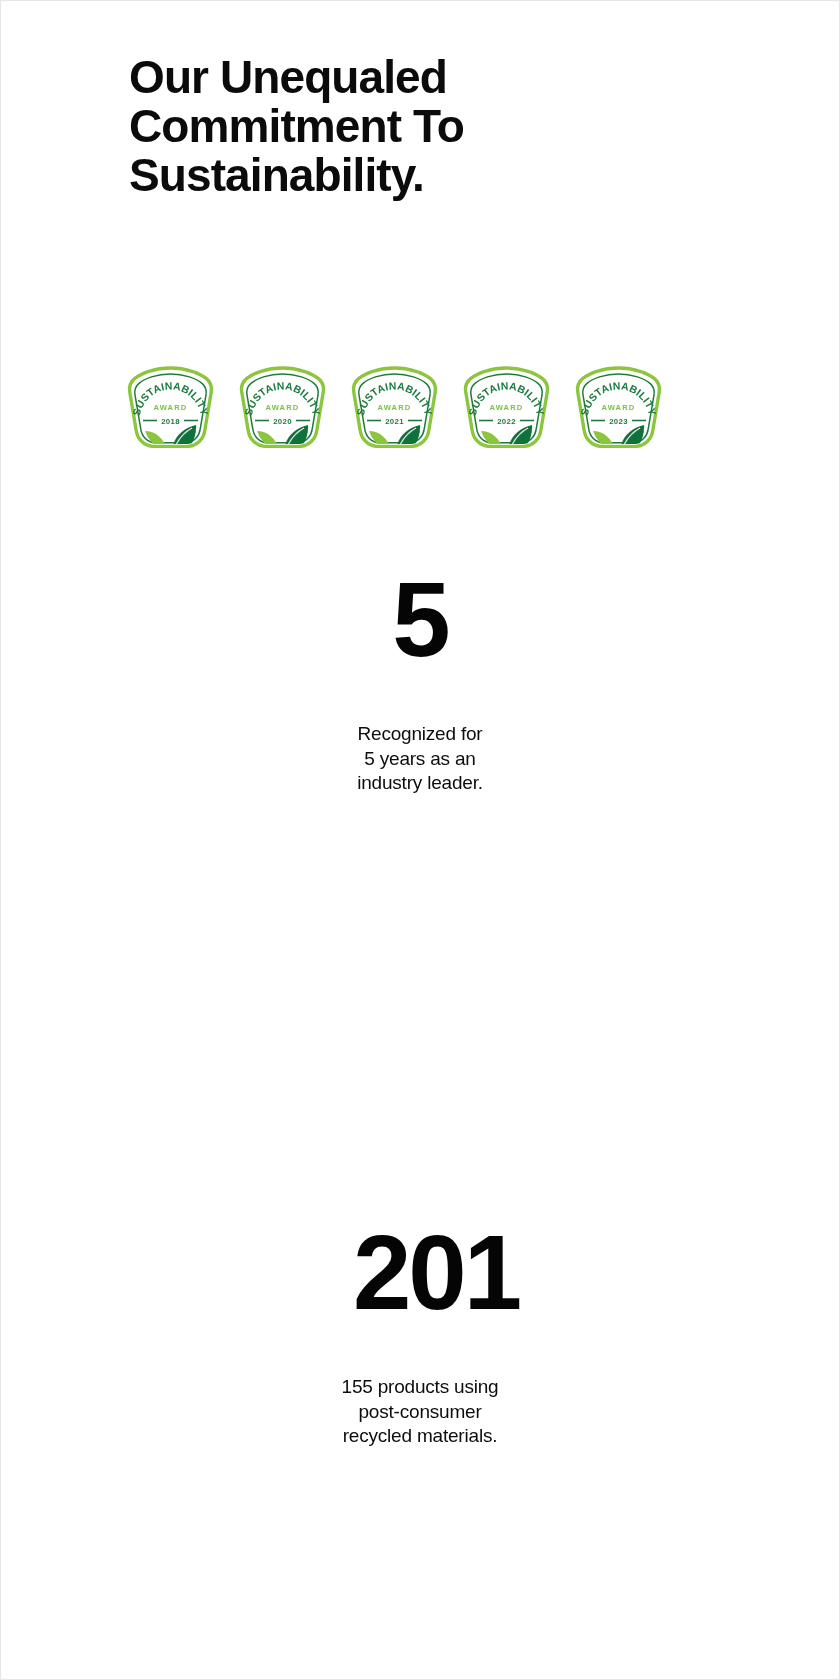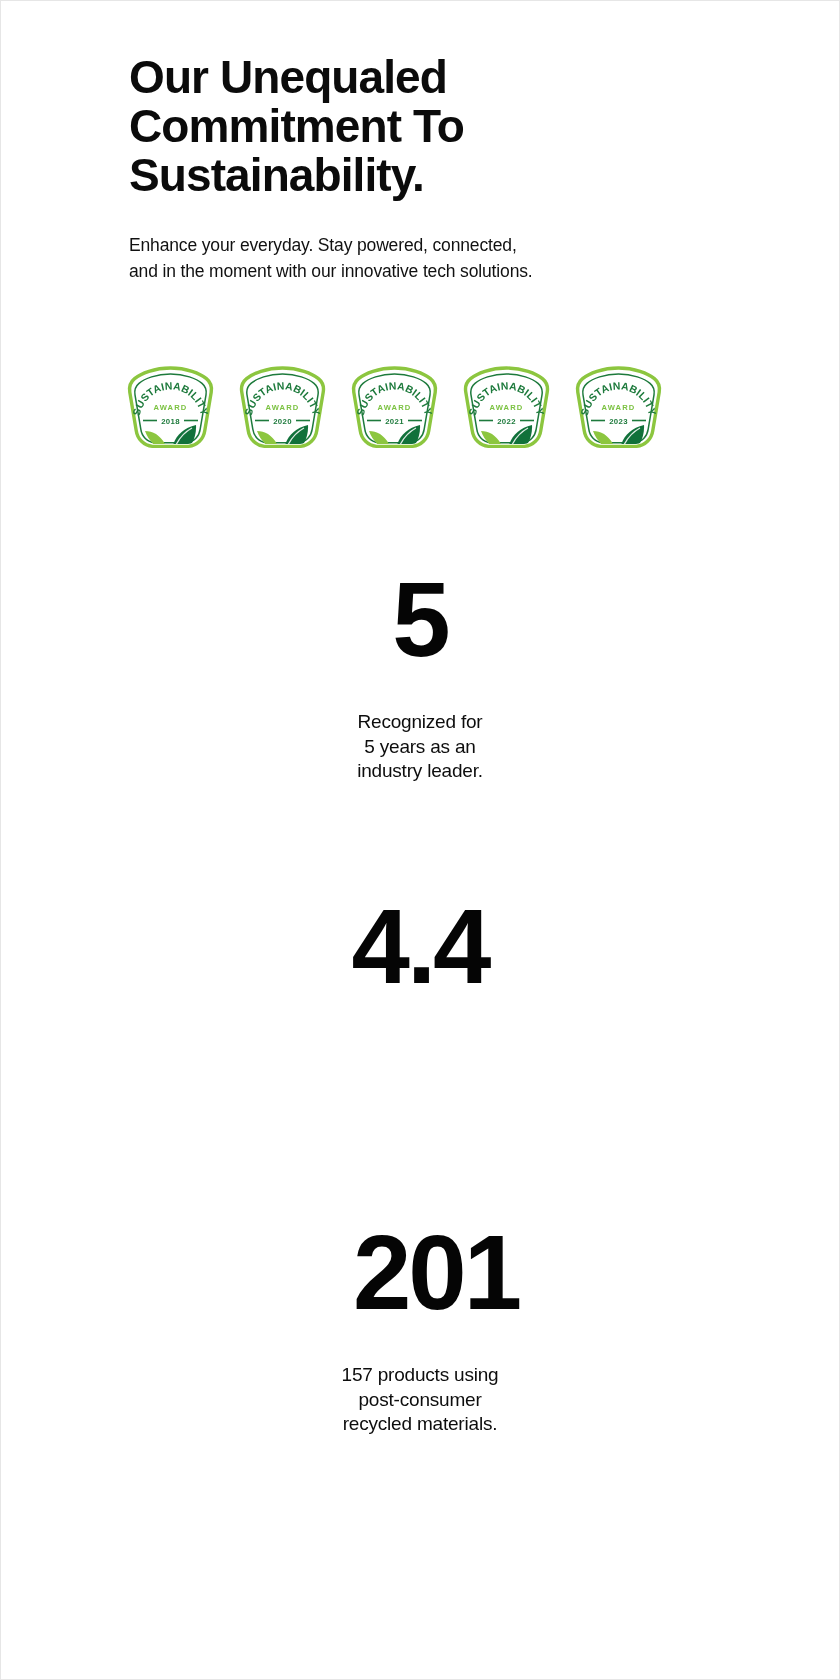--- a/index.html
+++ b/index.html
@@ -117,42 +117,40 @@
     font-weight: 700;
     color: #050505;
     letter-spacing: -3px;
     line-height: 1;
   }
   .stat-1 .stat-value { font-size: 105px; }
   .stat-2 .stat-value { font-size: 105px; }
   .stat-3 .stat-value { font-size: 105px; padding-left: 32px; }
 
   .stat-caption {
-    margin: 0;
+    margin: 12px;
     padding-top: 38px;
     font-size: 19px;
     line-height: 1.3;
     font-weight: 400;
     letter-spacing: -0.2px;
     color: #0d0d0d;
     white-space: pre-line;
   }
 </style>
 </head>
 <body>
 
 <div class="page">
   <div class="inner">
 
     <div class="header">
       <h1 class="headline">Our Unequaled
 Commitment To
 Sustainability.</h1>
-      <p class="subhead">Enhance your everyday. Stay powered, connected,
-and in the moment with our innovative tech solutions.</p>
     </div>
 
     <div class="badges">
 
       <div class="badge">
         <svg viewBox="0 0 95 98" xmlns="http://www.w3.org/2000/svg">
           <defs>
             <path id="arc2018" d="M 17 52 A 31 31 0 0 1 78 52" fill="none"></path>
             <clipPath id="clip2018">
               <path d="M47.5 7 C 63 7 76 12 82 17 C 86 20 87 24 86 29 L 80 66 C 79 74 73 80 65 81 L 30 81 C 22 80 16 74 15 66 L 9 29 C 8 24 9 20 13 17 C 19 12 32 7 47.5 7 Z"></path>
@@ -278,24 +276,23 @@
     </div>
 
     <div class="stat stat-1">
       <div class="stat-value">5</div>
       <div class="stat-caption">Recognized for
 5 years as an
 industry leader.</div>
     </div>
 
     <div class="stat stat-2">
-      <div class="stat-value">4.4</div>
     </div>
 
     <div class="stat stat-3">
       <div class="stat-value">201</div>
-      <div class="stat-caption">157 products using
+      <div class="stat-caption">155 products using
 post-consumer
 recycled materials.</div>
     </div>
 
   </div>
 </div>
 
 </body></html>

